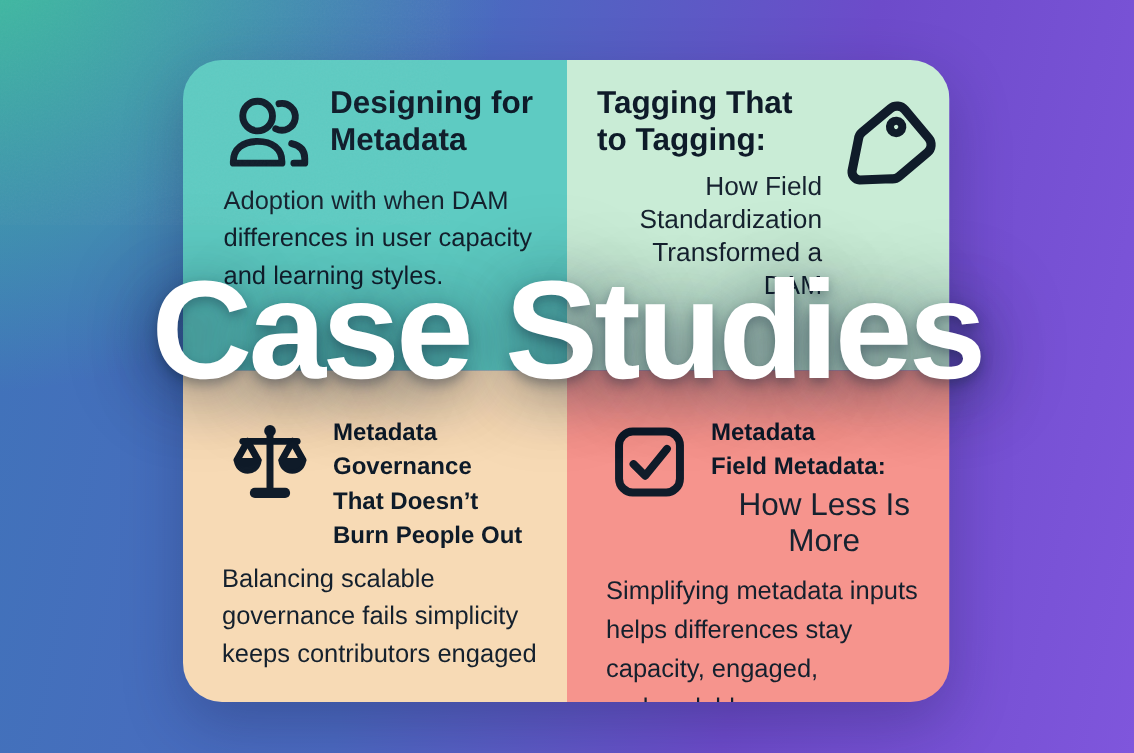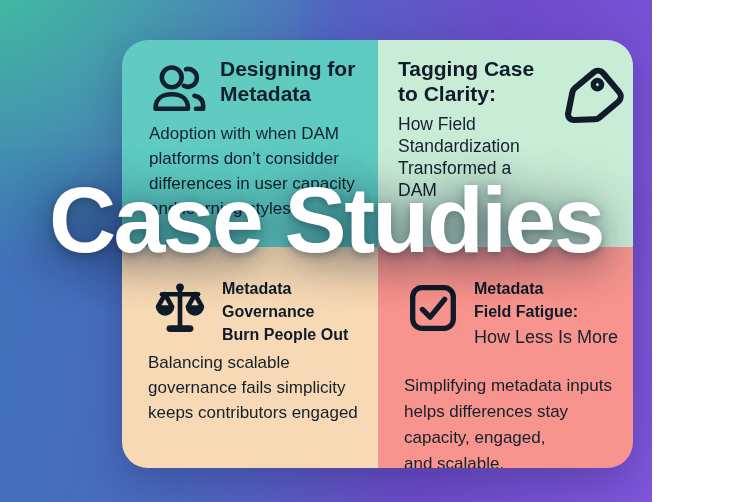--- a/index.html
+++ b/index.html
@@ -2,21 +2,21 @@
 <html><head>
 <meta charset="utf-8">
 <style>
   html, body { margin: 0; padding: 0; }
   body {
     width: 756px; height: 502px; overflow: hidden;
     font-family: "Liberation Sans", sans-serif;
     position: relative;
   }
   .stage {
-    position: absolute; inset: 0; width: 652px; height: 502px;
+    position: absolute; inset: 0; width: 756px; height: 502px;
     background:
       radial-gradient(640px 540px at -4% -10%, #3fc69c 0%, rgba(63,198,156,0) 58%),
       linear-gradient(102deg, #3f74b9 0%, #4b69c0 38%, #6d4bca 68%, #7f56dc 100%);
     overflow: hidden;
   }
   .card {
     position: absolute; left: 122px; top: 40px;
     width: 511px; height: 428px;
     border-radius: 26px; overflow: hidden;
     display: grid;
@@ -37,35 +37,35 @@
 
   
   .quad.tl { padding: 16px 12px 0 27px; }
   .quad.tl .icon-box { width: 60px; height: 58px; margin-top: 3px; flex: none; }
   .quad.tl .heading { margin-left: 11px; }
   .quad.tl .body-text { margin-top: 4px; width: 240px; }
 
   
   .quad.tr { padding: 16px 8px 0 20px; display: flex; }
   .quad.tr .text-col { width: 150px; flex: none; }
-  .quad.tr .subheading { margin-top: 7px; font-size: 17.5px; line-height: 22px; }
+  .quad.tr .subheading { margin-top: 7px; font-size: 17.5px; line-height: 22px; text-align: right; }
   .quad.tr .icon-box { width: 86px; height: 86px; margin: 8px 8px 0 auto; flex: none; }
 
   
   .quad.bl { padding: 30px 10px 0 26px; }
   .quad.bl .icon-box { width: 64px; height: 62px; margin-top: 2px; flex: none; }
   .quad.bl .heading { margin-left: 10px; }
   .quad.bl .body-text { margin-top: 4px; width: 242px; }
 
   
   .quad.br { padding: 30px 8px 0 26px; }
   .quad.br .icon-box { width: 58px; height: 58px; margin-top: 2px; flex: none; }
   .quad.br .head-col { margin-left: 12px; }
-  .quad.br .subheading { margin-top: 2px; font-size: 18px; line-height: 24px; text-align: center; }
-  .quad.br .body-text { margin-top: 24px; width: 235px; line-height: 26px; }
+  .quad.br .subheading { margin-top: 2px; font-size: 21px; line-height: 24px; text-align: center; }
+  .quad.br .body-text { margin-top: 8px; width: 235px; line-height: 26px; }
 
   .icon-box svg { width: 100%; height: 100%; display: block; color: #101c2a; }
 
   .title {
     position: absolute; left: 0; right: 0; top: 174px;
     margin: 0; z-index: 3;
     text-align: center;
     font-size: 93px; line-height: 1; font-weight: bold;
     letter-spacing: -2.5px;
     color: #ffffff;
@@ -96,31 +96,30 @@
             <path d="M18.4 15.2c2.3.5 3.6 1.9 3.6 4.1v1.3h-3"></path>
           </svg>
         </span>
         <h2 class="heading h-big">
             <div>Designing for</div>
             <div>Metadata</div>
           </h2>
       </div>
       <div class="body-text">
           <div>Adoption with when DAM</div>
-          <div>platforms don’t considder</div>
           <div>differences in user capacity</div>
           <div>and learning styles.</div>
         </div>
     </section>
 
     <section class="quad tr" style="background: rgb(201, 236, 214);">
       <div class="text-col">
         <h2 class="heading h-big">
-            <div>Tagging Case</div>
-            <div>to Clarity:</div>
+            <div>Tagging That</div>
+            <div>to Tagging:</div>
           </h2>
         <div class="subheading">
             <div>How Field</div>
             <div>Standardization</div>
             <div>Transformed a DAM</div>
           </div>
       </div>
       <span class="icon-box">
         <svg viewBox="0 0 24 24" fill="none" stroke="currentColor" stroke-width="1.7" stroke-linecap="round" stroke-linejoin="round">
           <g transform="rotate(-40 12 10)">
@@ -141,20 +140,21 @@
             <path d="M6.2 5.9 3.5 10.7M6.2 5.9l2.7 4.8"></path>
             <path d="M3.2 10.7a3.05 3.05 0 0 0 6.1 0z" fill="currentColor" stroke-width="1"></path>
             <path d="M17.8 5.9l-2.7 4.8M17.8 5.9l2.7 4.8"></path>
             <path d="M14.7 10.7a3.05 3.05 0 0 0 6.1 0z" fill="currentColor" stroke-width="1"></path>
             <path d="M8.1 19.2h7.8" stroke-width="2.6"></path>
           </svg>
         </span>
         <h2 class="heading h-mid">
             <div>Metadata</div>
             <div>Governance</div>
+            <div>That Doesn’t</div>
             <div>Burn People Out</div>
           </h2>
       </div>
       <div class="body-text">
           <div>Balancing scalable</div>
           <div>governance fails simplicity</div>
           <div>keeps contributors engaged</div>
         </div>
     </section>
 
@@ -162,21 +162,21 @@
       <div class="head-row">
         <span class="icon-box">
           <svg viewBox="0 0 24 24" fill="none" stroke="currentColor" stroke-width="2.2" stroke-linecap="round" stroke-linejoin="round">
             <rect x="3.6" y="3.6" width="16.8" height="16.8" rx="3.8"></rect>
             <path d="M7.6 12.6l3.2 3.2 6-7.4"></path>
           </svg>
         </span>
         <div class="head-col">
           <h2 class="heading h-mid">
               <div>Metadata</div>
-              <div>Field Fatigue:</div>
+              <div>Field Metadata:</div>
             </h2>
           <div class="subheading">How Less Is More</div>
         </div>
       </div>
       <div class="body-text">
           <div>Simplifying metadata inputs</div>
           <div>helps differences stay</div>
           <div>capacity, engaged,</div>
           <div>and scalable.</div>
         </div>

